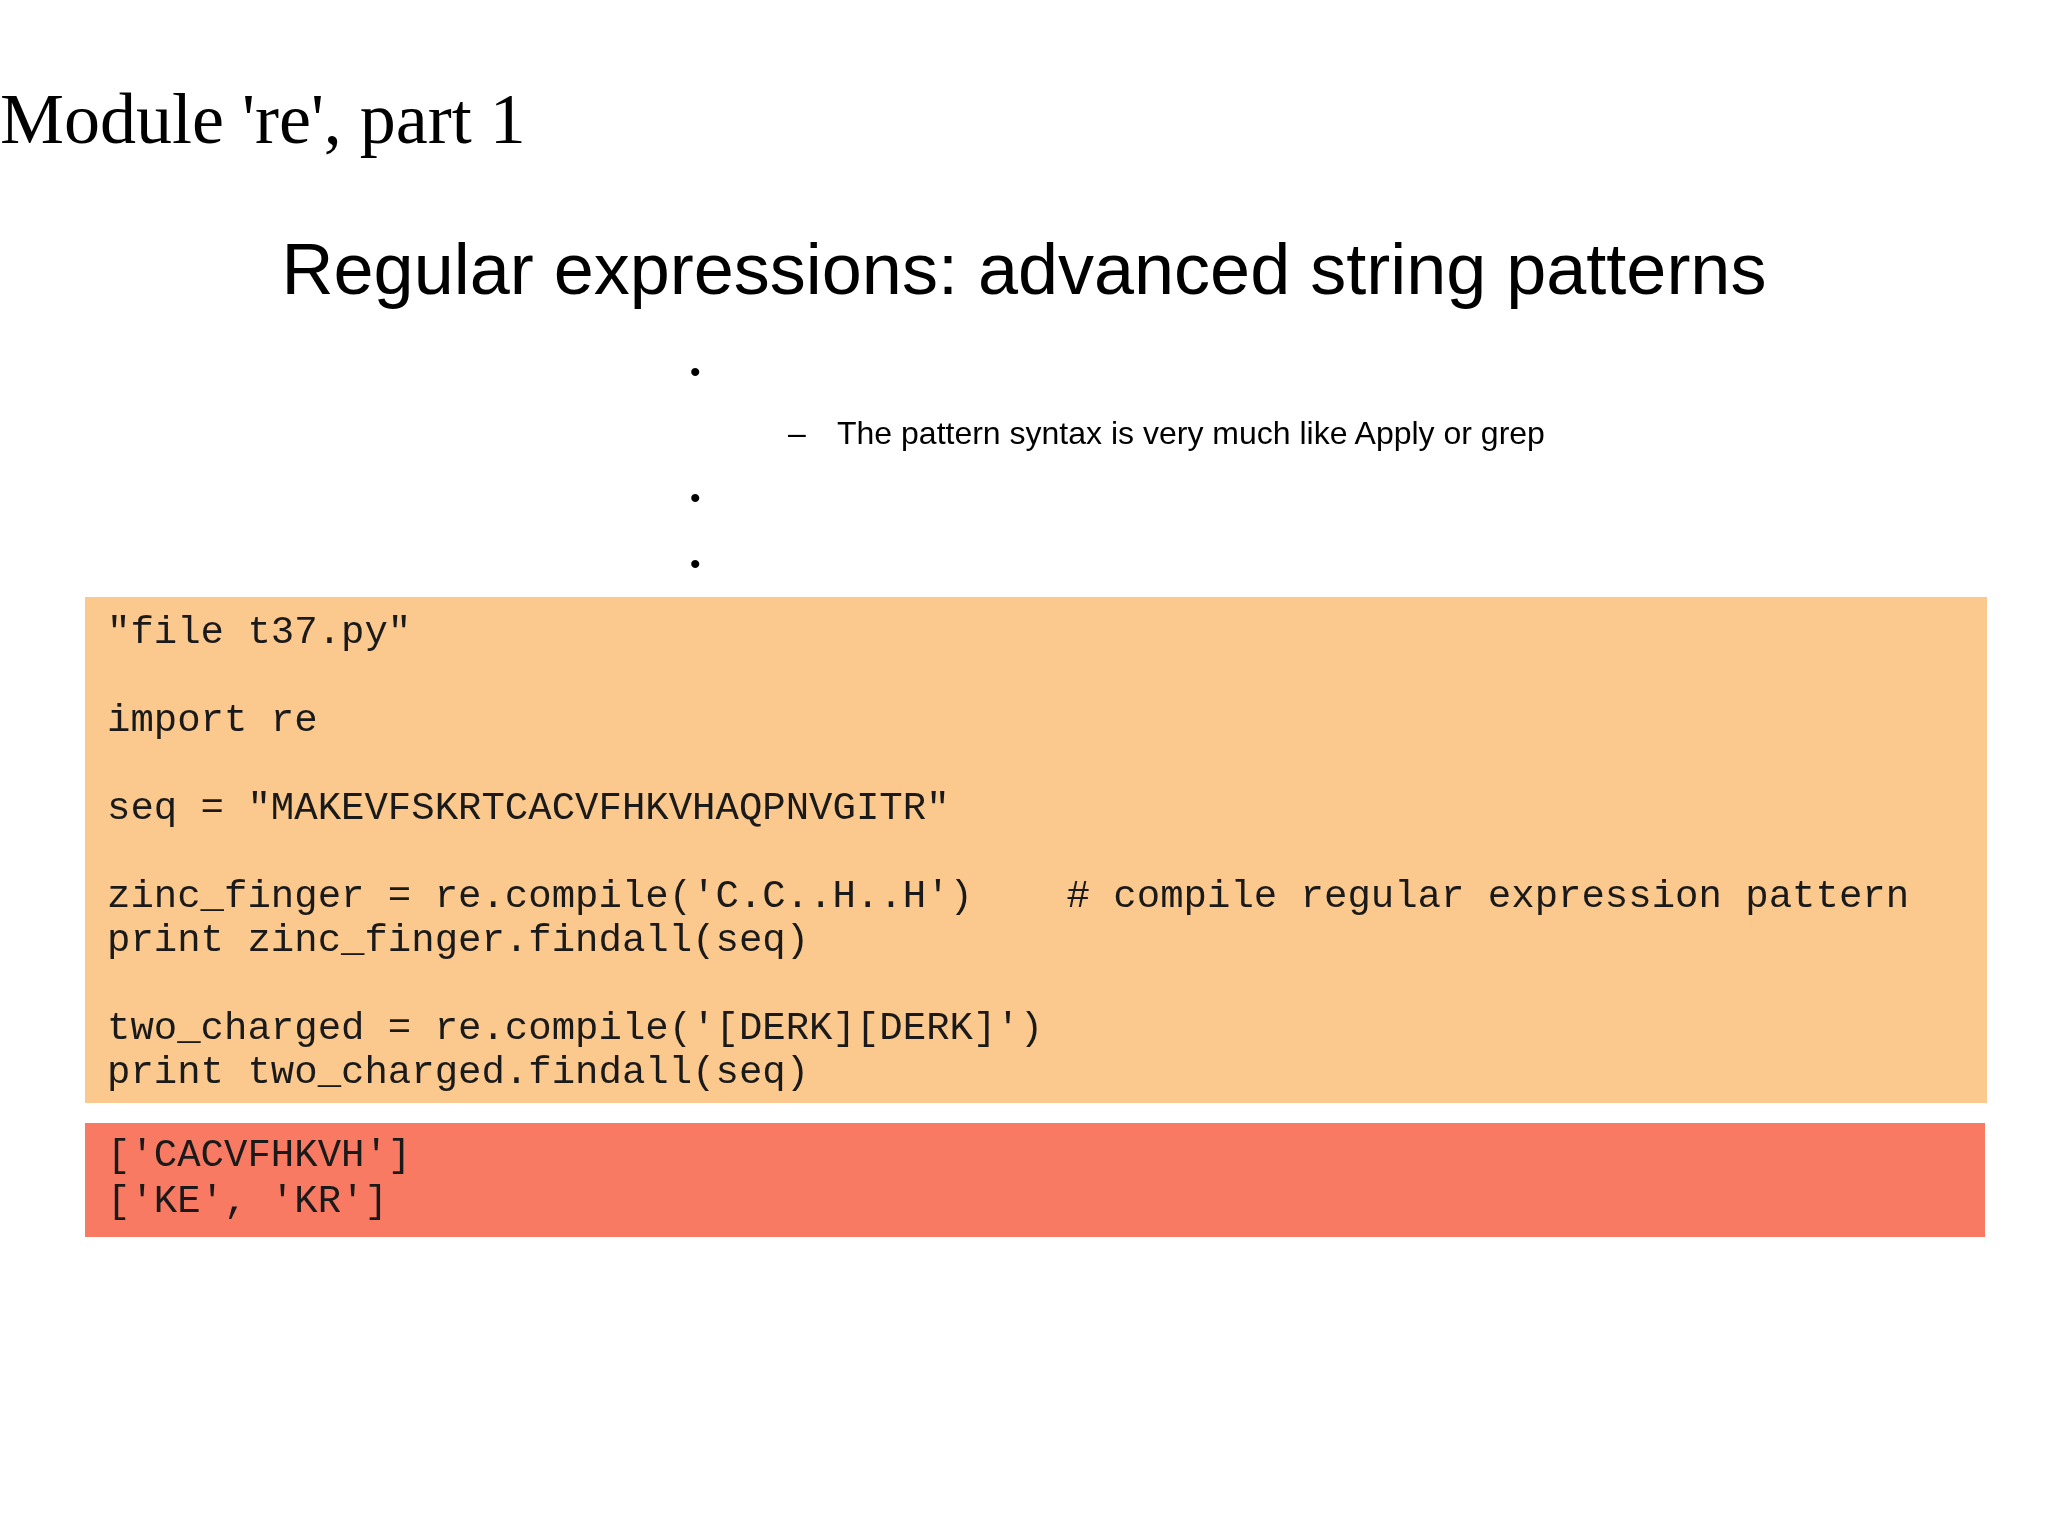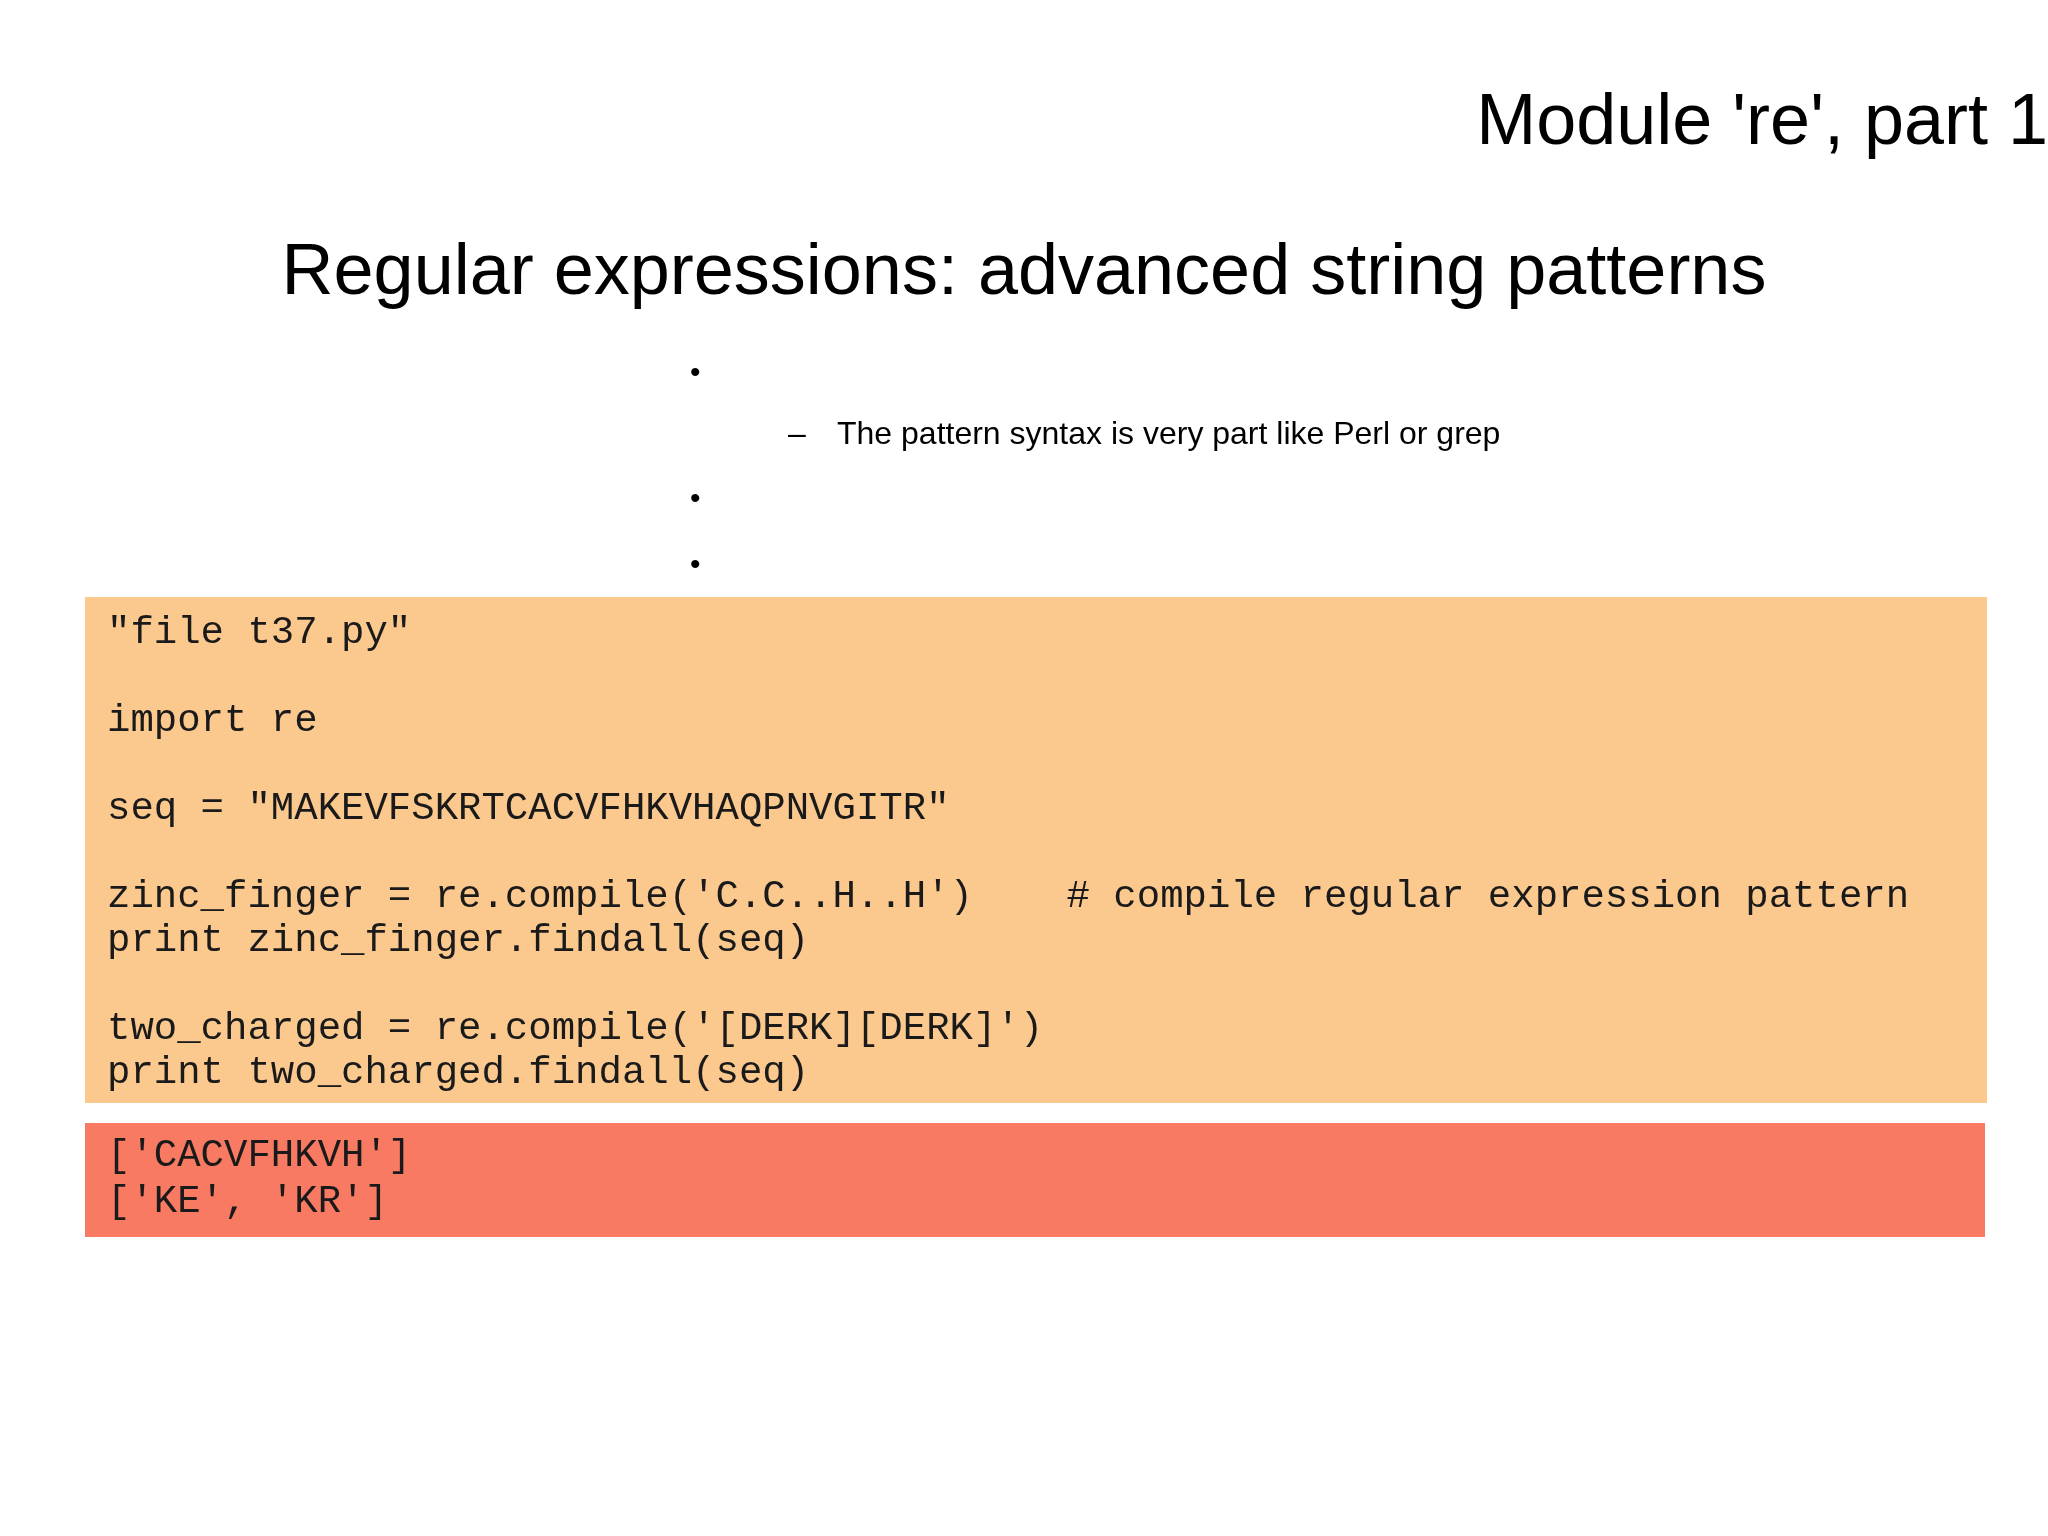--- a/index.html
+++ b/index.html
@@ -14,24 +14,25 @@
     background: #ffffff;
     overflow: hidden;
     font-family: "Liberation Sans", sans-serif;
     color: #000000;
   }
   .title {
     position: absolute;
     top: 78px;
     left: 0;
     width: 100%;
-    text-align: right;
+    text-align: left;
     font-size: 72px;
     font-weight: 400;
     margin: 0;
+    font-family: Liberation Serif, serif;
   }
   .subtitle {
     position: absolute;
     top: 228px;
     left: 0;
     width: 100%;
     text-align: center;
     font-size: 72px;
     font-weight: 400;
     margin: 0;
@@ -99,21 +100,21 @@
   <h1 class="title">Module 're', part 1</h1>
 
   <h2 class="subtitle">Regular expressions: advanced string patterns</h2>
 
   <div class="bullets">
     <div class="li l1">
       <span class="marker">•</span>
     </div>
     <div class="li l2">
       <span class="marker">–</span>
-      <span class="btext">The pattern syntax is very part like Perl or grep</span>
+      <span class="btext">The pattern syntax is very much like Apply or grep</span>
     </div>
     <div class="li l1">
       <span class="marker">•</span>
     </div>
     <div class="li l1">
       <span class="marker">•</span>
     </div>
   </div>
 
   <pre class="codebox code" style="background: rgb(251, 200, 142); color: rgb(26, 26, 26);">"file t37.py"

